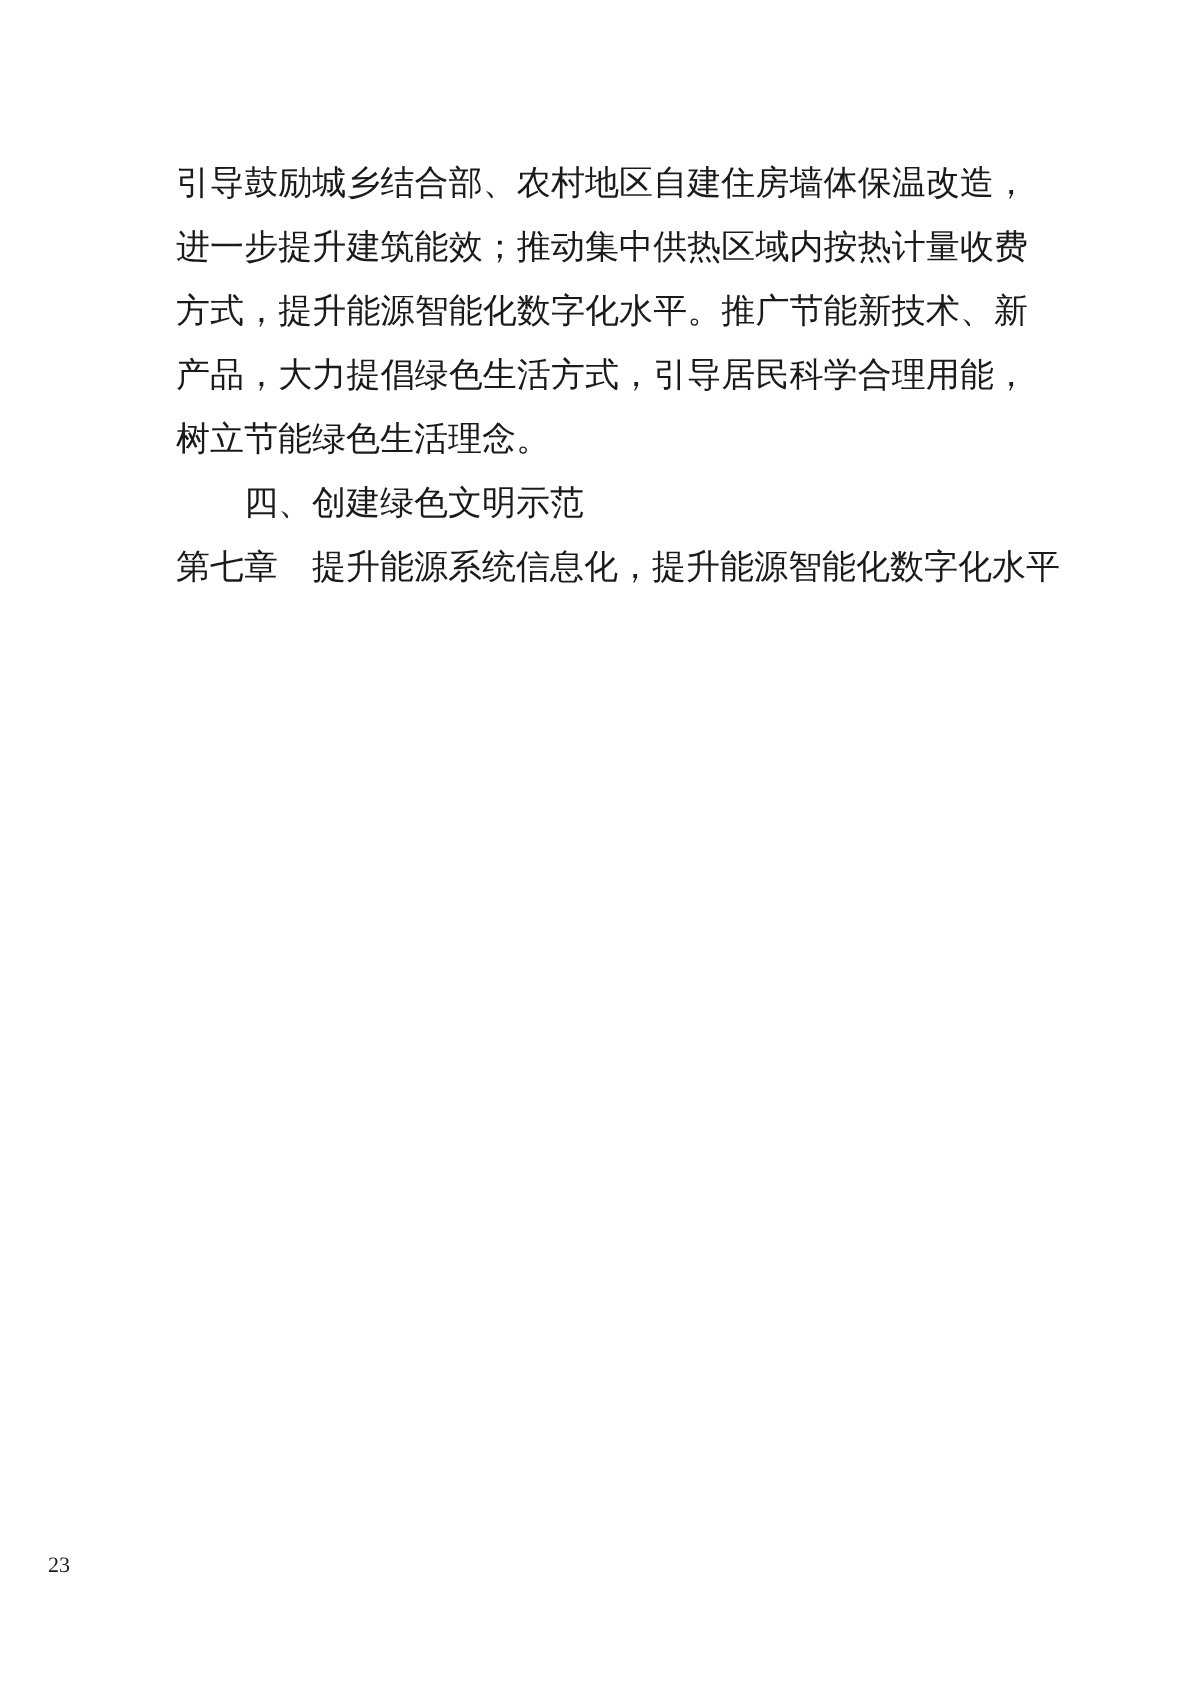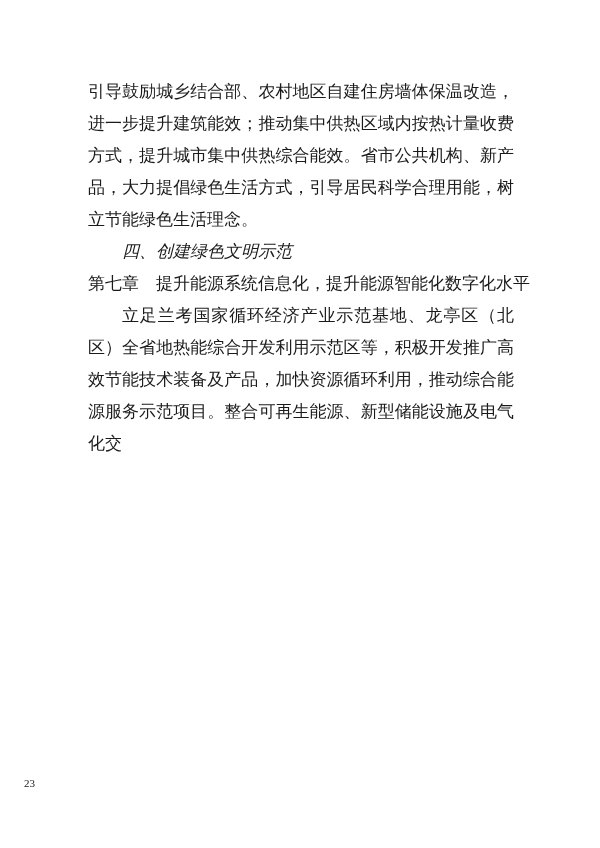--- a/index.html
+++ b/index.html
@@ -36,21 +36,20 @@
     letter-spacing: 0;
   }
   .para-indent {
     text-indent: 2em;
   }
   .sub-heading {
     font-weight: bold;
     text-indent: 2em;
     text-align: left;
     font-family: "Liberation Serif", "DejaVu Serif", serif;
-    font-style: italic;
   }
   .chapter-heading {
     font-family: "Liberation Sans", "DejaVu Sans", sans-serif;
     font-weight: bold;
     font-size: 18px;
     line-height: 36px;
     letter-spacing: -1px;
     white-space: nowrap;
     margin: 20px 0 12px 0;
     text-align: left;
@@ -69,29 +68,28 @@
     color: #1a1a1a;
     font-family: "Liberation Serif", "DejaVu Serif", serif;
   }
 </style>
 </head>
 <body>
 
 <div class="page">
   <div class="content">
 
-    <p class="para">引导鼓励城乡结合部、农村地区自建住房墙体保温改造，进一步提升建筑能效；推动集中供热区域内按热计量收费方式，提升城市集中供热综合能效。省市公共机构、新产品，大力提倡绿色生活方式，引导居民科学合理用能，树立节能绿色生活理念。</p>
+    <p class="para">引导鼓励城乡结合部、农村地区自建住房墙体保温改造，进一步提升建筑能效；推动集中供热区域内按热计量收费方式，提升能源智能化数字化水平。推广节能新技术、新产品，大力提倡绿色生活方式，引导居民科学合理用能，树立节能绿色生活理念。</p>
 
     <h3 class="sub-heading">四、创建绿色文明示范</h3>
 
 
     <h2 class="chapter-heading">第七章　提升能源系统信息化，提升能源智能化数字化水平</h2>
 
 
 
-    <p class="para para-indent">立足兰考国家循环经济产业示范基地、龙亭区（北区）全省地热能综合开发利用示范区等，积极开发推广高效节能技术装备及产品，加快资源循环利用，推动综合能源服务示范项目。整合可再生能源、新型储能设施及电气化交</p>
 
   </div>
 
   <div class="page-footer">
     <span class="page-number">23</span>
   </div>
 </div>
 
 </body></html>

